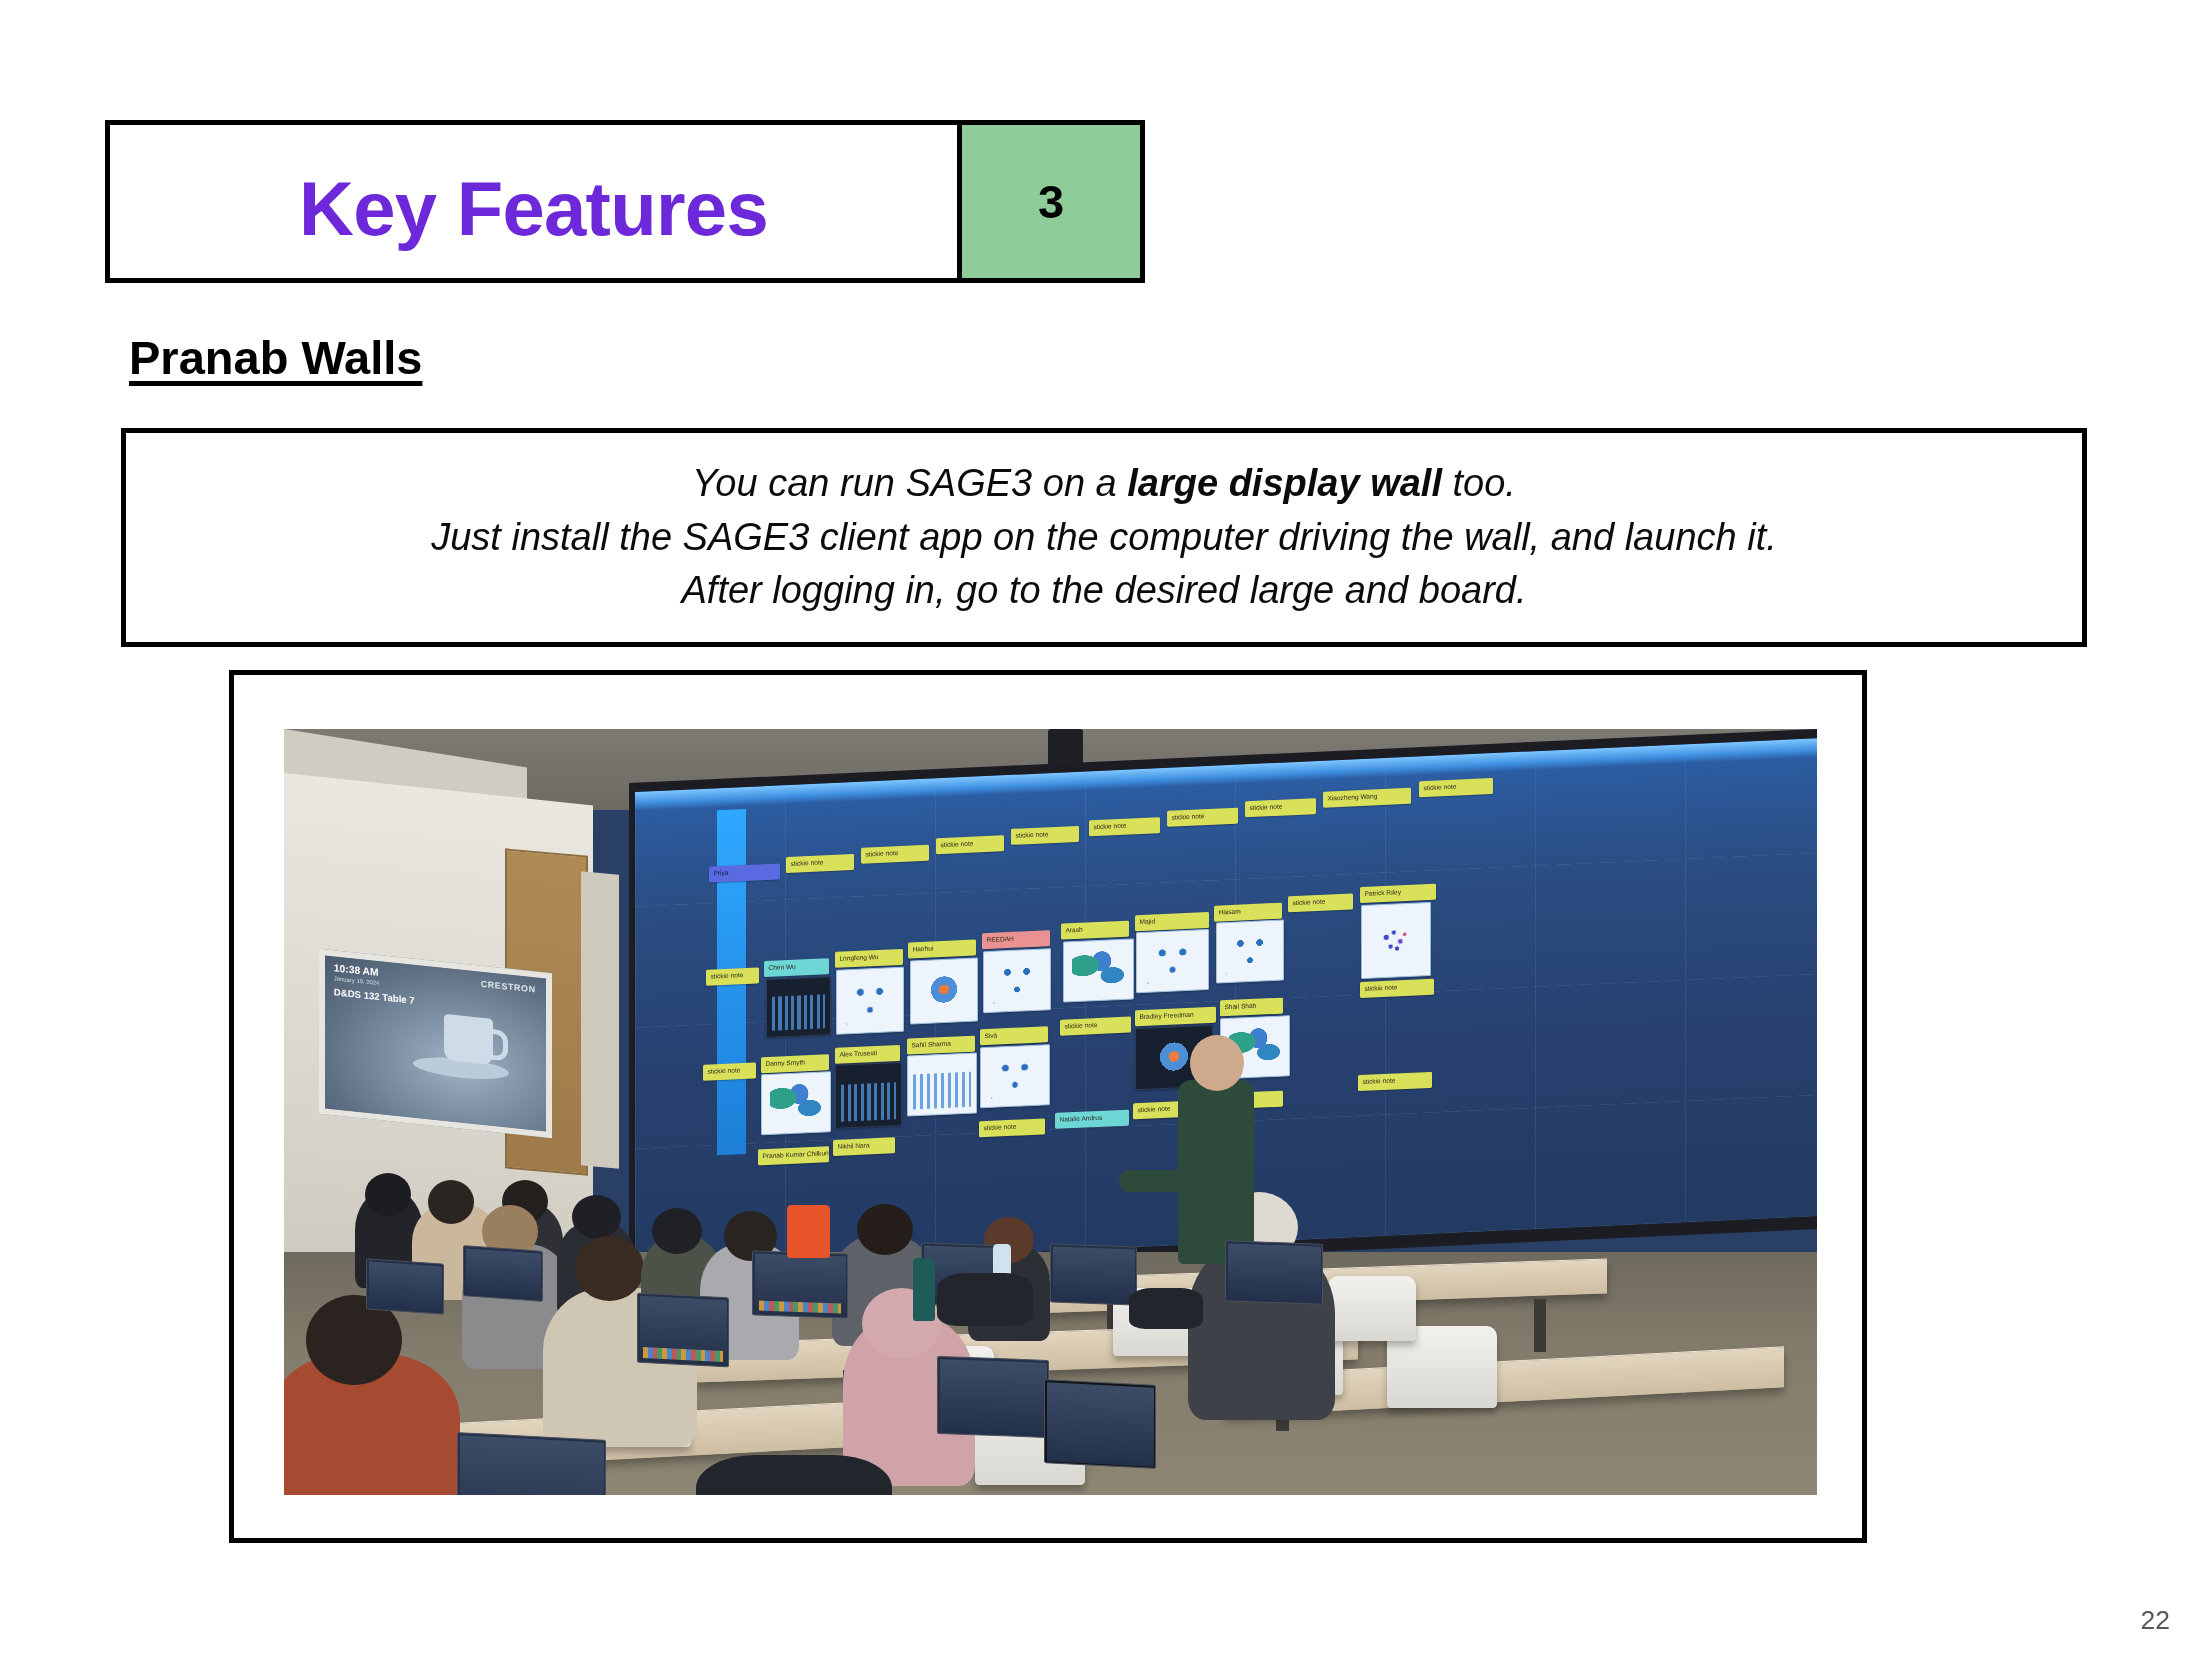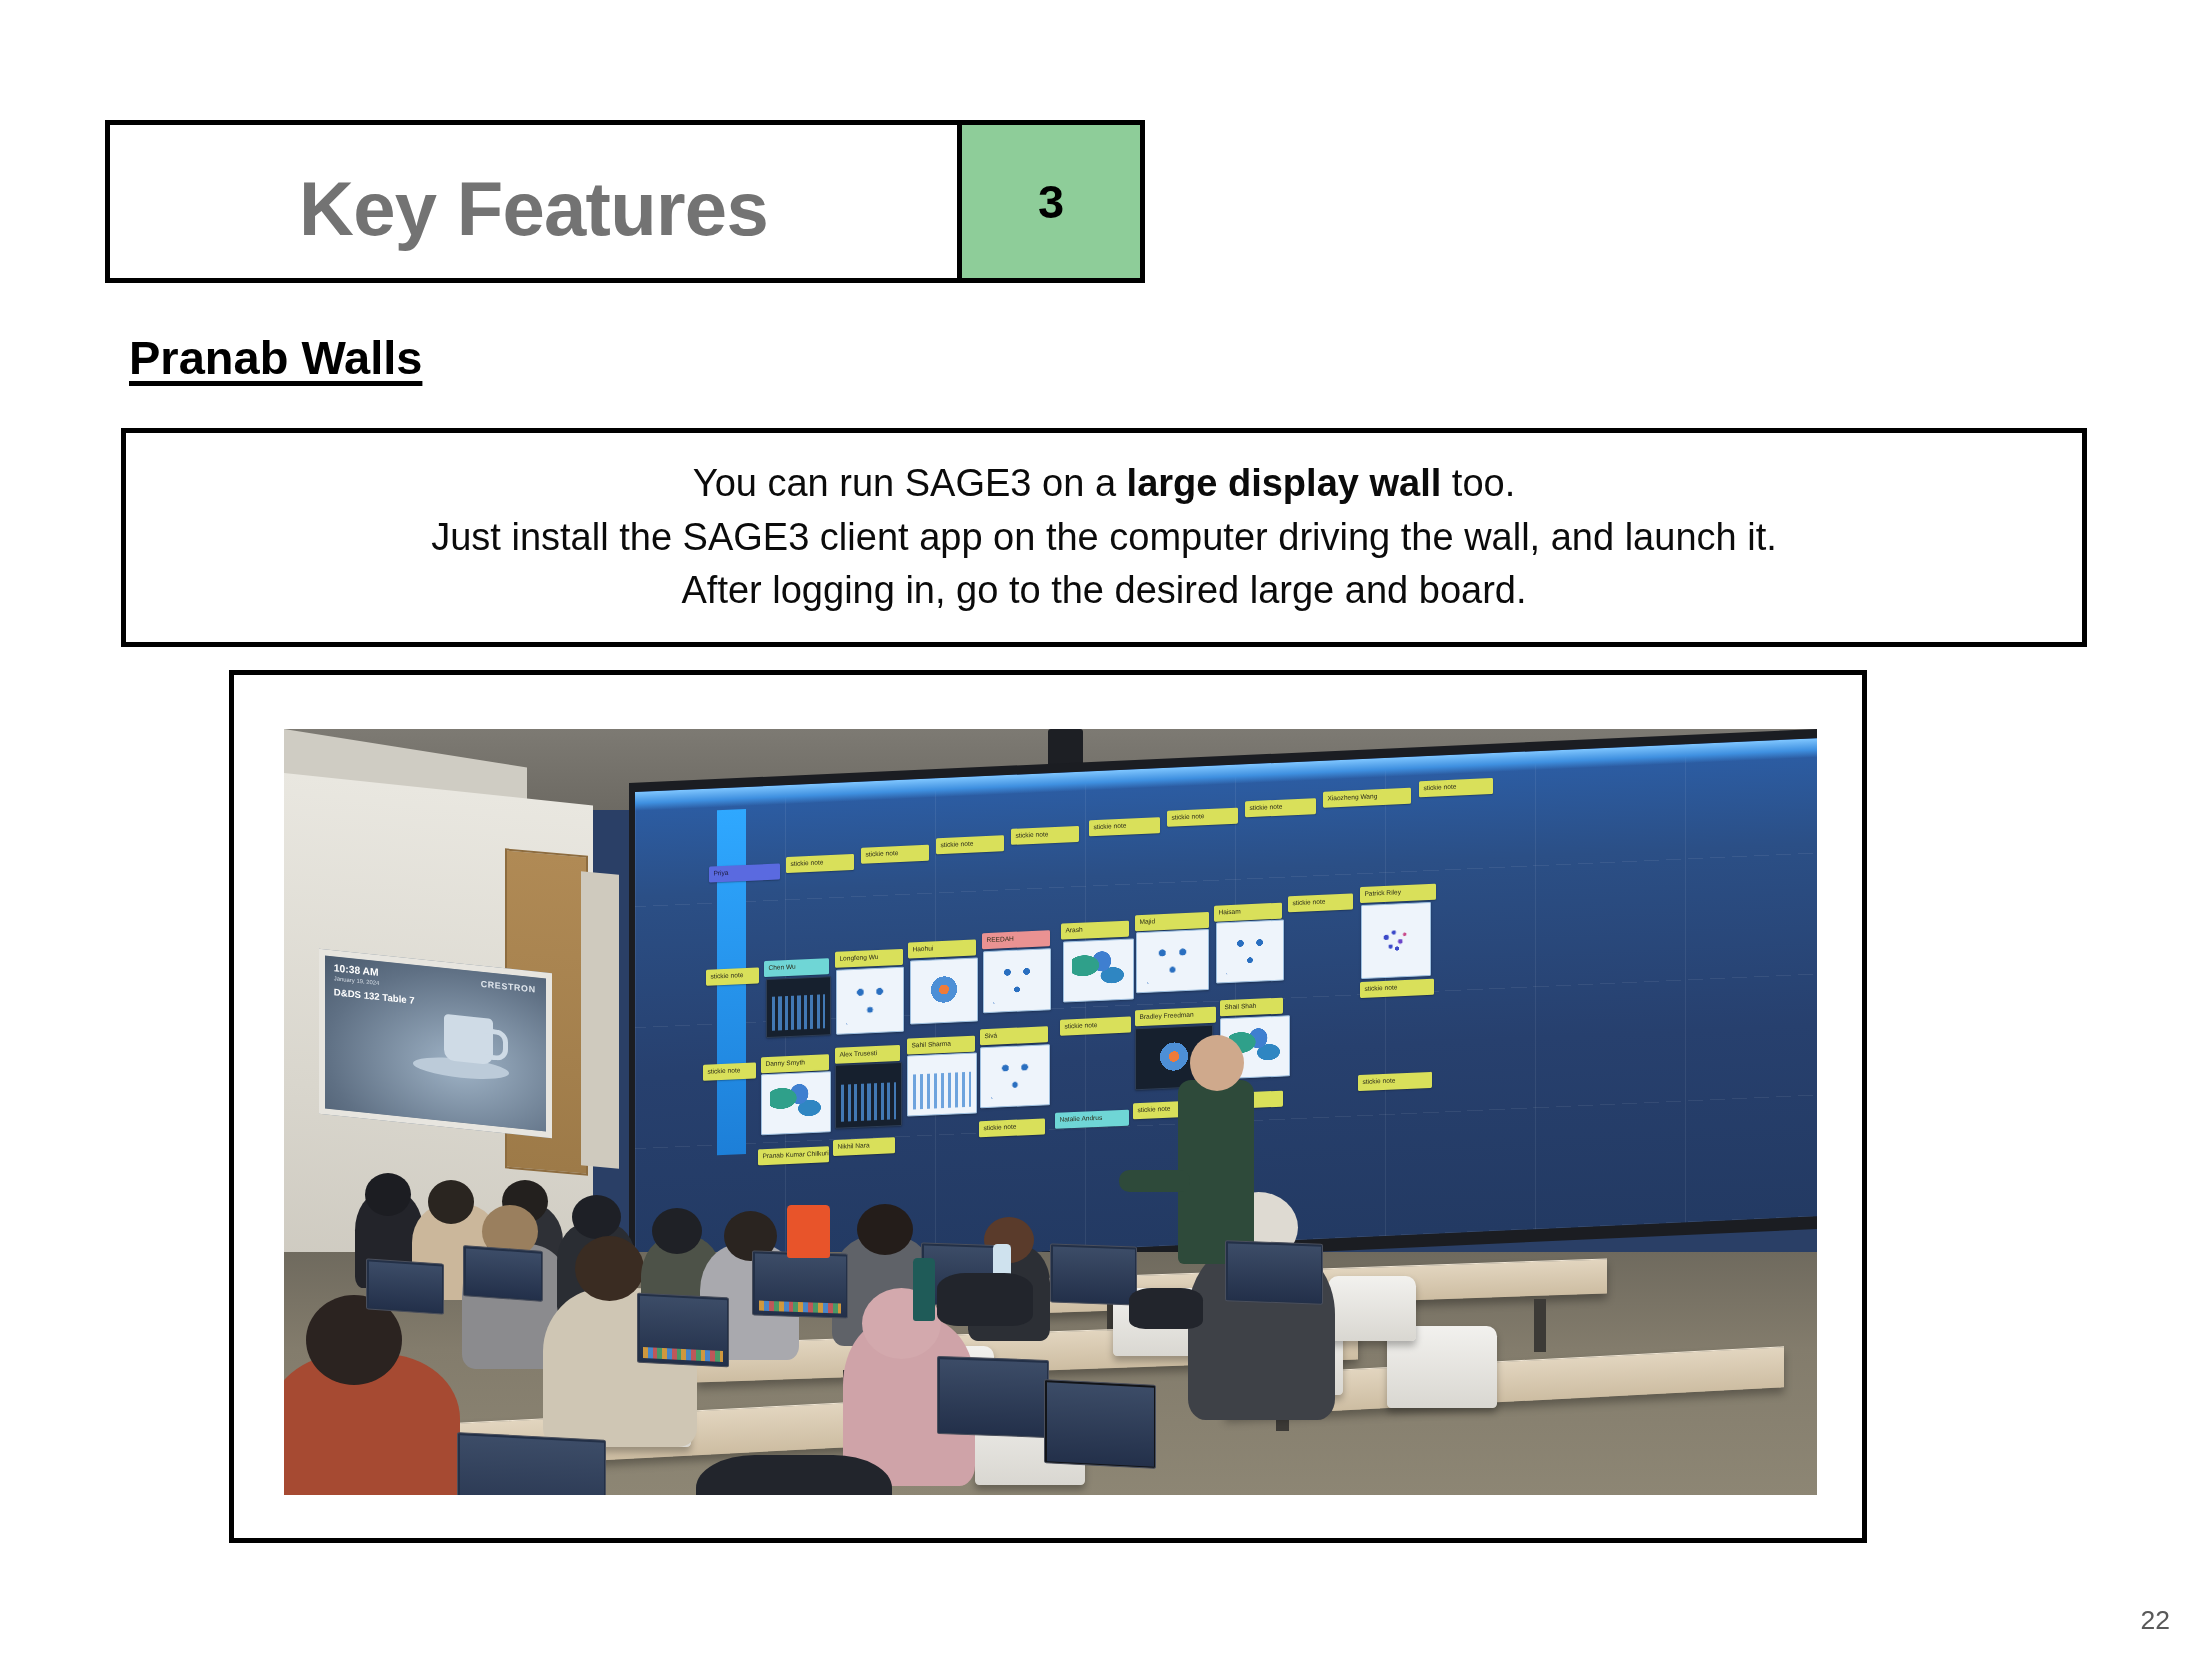--- a/index.html
+++ b/index.html
@@ -31,21 +31,21 @@
   .title-bar-text-cell {
     flex: 0 0 847px;
     display: flex;
     align-items: center;
     justify-content: center;
     background: #ffffff;
   }
   .title-bar-text {
     font-size: 76px;
     font-weight: 700;
-    color: #737373;
+    color: #6d28d9;
     letter-spacing: -0.7px;
     line-height: 1;
     margin-top: 15px;
   }
   .title-bar-badge {
     flex: 1 1 auto;
     background: #8ecd99;
     border-left: 5.1px solid #000000;
     display: flex;
     align-items: center;
@@ -87,20 +87,21 @@
     flex-direction: column;
     align-items: center;
     justify-content: center;
   }
   .callout-line {
     font-size: 38px;
     color: #0b0b0b;
     line-height: 1.42;
     text-align: center;
     white-space: nowrap;
+    font-style: italic;
   }
   .callout-line b { font-weight: 700; }
 
   
   .photo-frame {
     position: absolute;
     left: 229px;
     top: 670px;
     width: 1638px;
     height: 873px;

